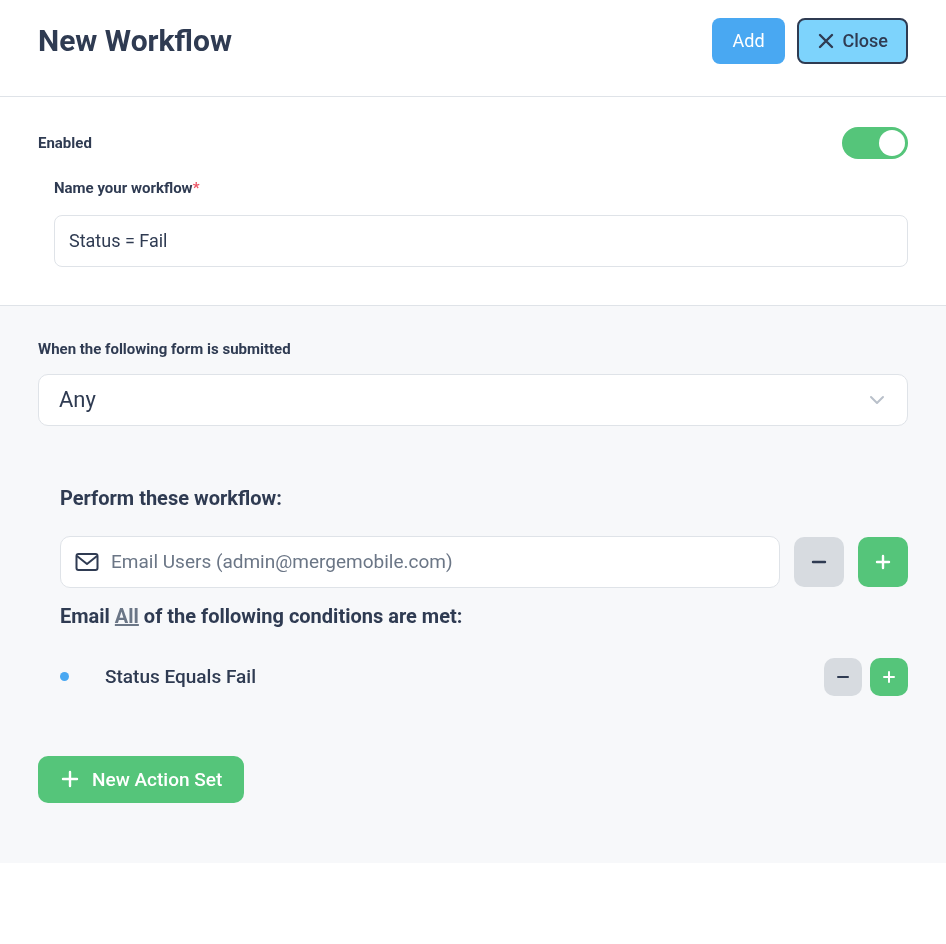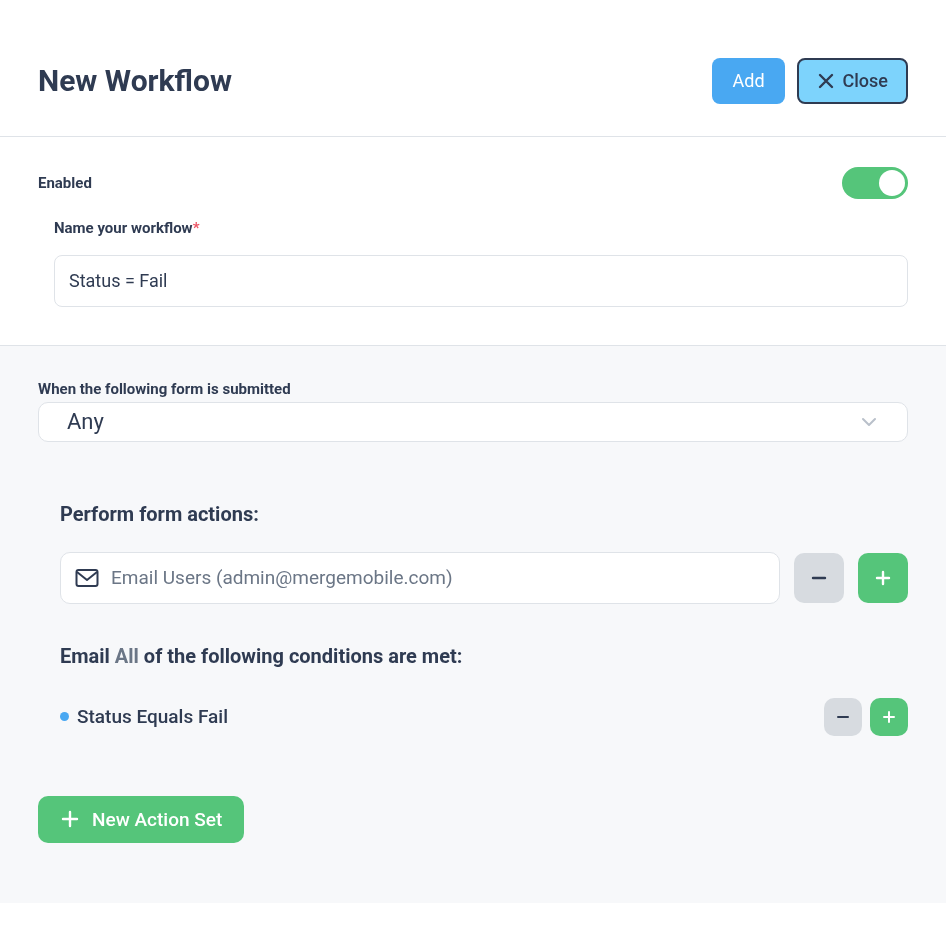--- a/index.html
+++ b/index.html
@@ -9,55 +9,55 @@
     --green:#55c57a;
     --bg:#ffffff;
     --bg-shade:#f7f8fa;
     --border:#dfe3e8;
     --danger:#ed5565;
     --grey-btn:#d7dbe0;
   }
   *{box-sizing:border-box;font-family:-apple-system,BlinkMacSystemFont,"Segoe UI",Roboto,Arial,sans-serif;}
   body{margin:0;background:var(--bg);color:var(--text-dark);width:946px;}
   
-  .header{display:flex;align-items:center;justify-content:space-between;padding:18px 38px 32px 38px;margin-top:40px;}
+  .header{display:flex;align-items:center;justify-content:space-between;padding:18px 38px 32px 38px;}
   .header h1{margin:0;font-size:30px;font-weight:700;}
   .header-actions{display:flex;gap:12px;justify-content:flex-end;}
   .btn{display:inline-flex;align-items:center;gap:8px;font-size:18px;border-radius:8px;padding:10px 18px;cursor:pointer;border:2px solid transparent;line-height:1.2;}
   .btn-add{background:var(--blue);color:#fff;}
   .btn-close{background:#7dd3fc;border-color:var(--text-dark);color:var(--text-dark);font-weight:500;}
   
   .section-enabled{padding:30px 38px 10px 38px;border-top:1px solid var(--border);}
   .row{display:flex;align-items:center;justify-content:space-between;}
   .label{font-size:15px;font-weight:700;}
   .required{color:var(--danger);font-weight:700;}
   
   .toggle{width:66px;height:32px;background:var(--green);border-radius:16px;position:relative;}
   .toggle-knob{position:absolute;right:3px;top:3px;width:26px;height:26px;border-radius:50%;background:#fff;}
   
   .section-name{padding:10px 38px 38px 38px;margin-left:16px;}
   .input-wrap{margin-top:18px;}
   .text-input{width:100%;height:52px;border:1px solid var(--border);border-radius:8px;padding:0 14px;font-size:18px;color:var(--text-dark);background:#fff;}
   
   .section-trigger{padding:34px 38px 20px 38px;border-top:1px solid var(--border);background:var(--bg-shade);}
-  .select-wrap{margin-top:4px;width:100%;height:40px;border:1px solid var(--border);border-radius:10px;background:#fff;display:flex;align-items:center;justify-content:space-between;padding:0 28px;}
+  .select-wrap{margin-top:16px;width:100%;height:52px;border:1px solid var(--border);border-radius:10px;background:#fff;display:flex;align-items:center;justify-content:space-between;padding:0 20px;}
   .select-value{font-size:22px;color:var(--text-dark);}
   
   .section-actions{padding:40px 38px 60px 60px;background:var(--bg-shade);}
   .section-actions .subhead{font-size:20px;font-weight:700;margin-bottom:26px;}
-  .action-row{display:flex;align-items:center;gap:14px;margin-bottom:40px;}
+  .action-row{display:flex;align-items:center;gap:14px;margin-bottom:16px;}
   .action-cell{flex:1;height:52px;border:1px solid var(--border);border-radius:10px;background:#fff;display:flex;align-items:center;gap:12px;padding:0 14px;}
   .action-text{font-size:19px;color:var(--text-muted);}
   .square-btn{width:50px;height:50px;border-radius:10px;display:flex;align-items:center;justify-content:center;font-size:26px;font-weight:500;}
   .square-btn.small{width:38px;height:38px;font-size:20px;}
   .sq-minus{background:var(--grey-btn);color:var(--text-dark);}
   .sq-plus{background:var(--green);color:#fff;}
   .cond-line{font-size:20px;font-weight:700;margin-bottom:30px;}
-  .cond-line .all{color:var(--text-muted);font-weight:700;}
-  .cond-item{display:flex;align-items:center;gap:8px;}
+  .cond-line .all{color:var(--text-muted);text-decoration:underline;font-weight:700;}
+  .cond-item{display:flex;align-items:center;gap:36px;}
   .cond-item .dot{width:9px;height:9px;border-radius:50%;background:var(--blue);flex:none;}
   .cond-text{flex:1;font-size:19px;color:var(--text-dark);font-weight:500;}
   .cond-btns{display:flex;gap:8px;}
   .new-action-btn{margin-top:60px;margin-left:-22px;display:inline-flex;align-items:center;gap:12px;background:var(--green);color:#fff;border-radius:10px;padding:12px 22px;font-size:19px;font-weight:500;}
   svg{display:block;}
 </style>
 </head>
 <body>
 
 <div class="header">
@@ -101,21 +101,21 @@
     <span class="select-value">Any</span>
     <span>
       <svg width="20" height="20" viewBox="0 0 20 20">
           <path d="M4 7 L10 13 L16 7" fill="none" stroke="#b9c0ca" stroke-width="2" stroke-linecap="round" stroke-linejoin="round"></path>
         </svg>
     </span>
   </div>
 </div>
 
 <div class="section-actions">
-  <div class="subhead">Perform form actions:</div>
+  <div class="subhead">Perform these workflow:</div>
 
   <div class="action-row">
     <div class="action-cell">
       <span>
         <svg width="24" height="20" viewBox="0 0 24 20">
             <rect x="1.5" y="2" width="21" height="16" rx="2" fill="none" stroke="#2f3b52" stroke-width="2"></rect>
             <path d="M2 4 L12 12 L22 4" fill="none" stroke="#2f3b52" stroke-width="2" stroke-linejoin="round"></path>
           </svg>
       </span>
       <span class="action-text">Email Users (admin@mergemobile.com)</span>

